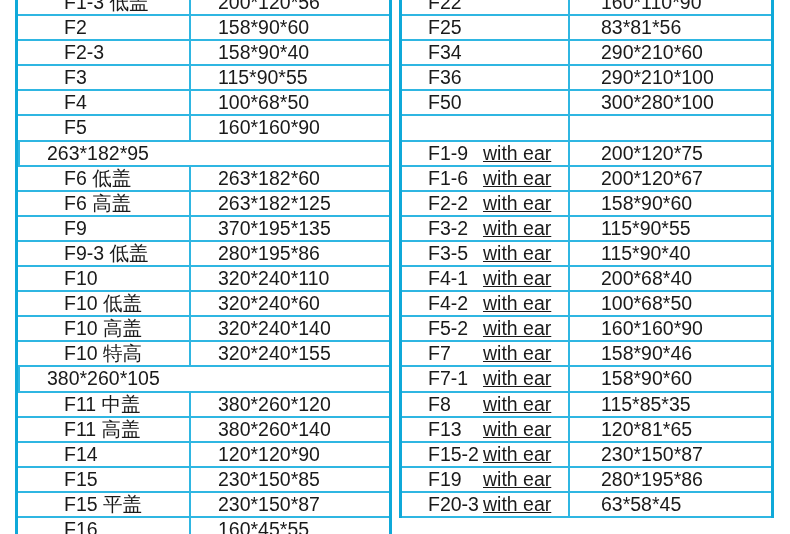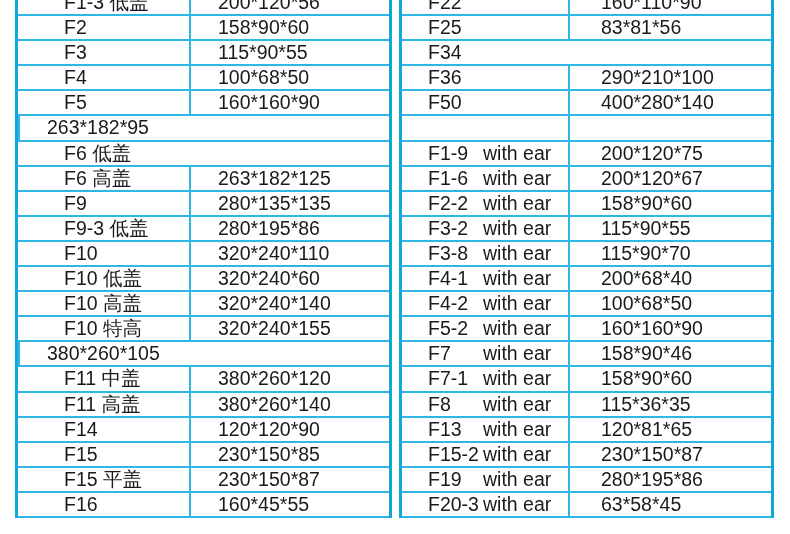--- a/index.html
+++ b/index.html
@@ -38,60 +38,65 @@
     font-size: 19.5px;
     line-height: 23px;
     white-space: nowrap;
     overflow: hidden;
   }
   .spec-table.left .cell.name  { width: 171px; padding-left: 46px; }
   .spec-table.left .cell.size  { flex: 1; border-left: 2px solid var(--grid); padding-left: 27px; }
 
   .spec-table.right .cell.name { width: 166px; padding-left: 26px; display: flex; }
   .spec-table.right .cell.name .model { display: inline-block; min-width: 55px; }
-  .spec-table.right .cell.name .ear   { display: inline-block; }
+  .spec-table.right .cell.name .ear   { display: inline-block; text-decoration: underline; }
   .spec-table.right .cell.size { flex: 1; border-left: 2px solid var(--grid); padding-left: 31px; }
 </style>
 </head>
 <body>
 
 <div class="spec-table left" id="left-table">
     <div class="row">
       <div class="cell name">F1-3 低盖</div>
       <div class="cell size">200*120*56</div>
     </div>
     <div class="row">
       <div class="cell name">F2</div>
       <div class="cell size">158*90*60</div>
     </div>
     <div class="row">
+      <div class="cell name">F2-3</div>
+      <div class="cell size">158*90*40</div>
+    </div>
+    <div class="row">
       <div class="cell name">F3</div>
       <div class="cell size">115*90*55</div>
     </div>
     <div class="row">
       <div class="cell name">F4</div>
       <div class="cell size">100*68*50</div>
     </div>
     <div class="row">
       <div class="cell name">F5</div>
       <div class="cell size">160*160*90</div>
     </div>
     <div class="row">
       <div class="cell size">263*182*95</div>
     </div>
     <div class="row">
       <div class="cell name">F6 低盖</div>
+      <div class="cell size">263*182*60</div>
     </div>
     <div class="row">
       <div class="cell name">F6 高盖</div>
       <div class="cell size">263*182*125</div>
     </div>
     <div class="row">
       <div class="cell name">F9</div>
-      <div class="cell size">280*135*135</div>
+      <div class="cell size">370*195*135</div>
     </div>
     <div class="row">
       <div class="cell name">F9-3 低盖</div>
       <div class="cell size">280*195*86</div>
     </div>
     <div class="row">
       <div class="cell name">F10</div>
       <div class="cell size">320*240*110</div>
     </div>
     <div class="row">
@@ -148,34 +153,35 @@
         <span class="model">F25</span>
         <span class="ear"></span>
       </div>
       <div class="cell size">83*81*56</div>
     </div>
     <div class="row">
       <div class="cell name">
         <span class="model">F34</span>
         <span class="ear"></span>
       </div>
+      <div class="cell size">290*210*60</div>
     </div>
     <div class="row">
       <div class="cell name">
         <span class="model">F36</span>
         <span class="ear"></span>
       </div>
       <div class="cell size">290*210*100</div>
     </div>
     <div class="row">
       <div class="cell name">
         <span class="model">F50</span>
         <span class="ear"></span>
       </div>
-      <div class="cell size">400*280*140</div>
+      <div class="cell size">300*280*100</div>
     </div>
     <div class="row">
       <div class="cell name">
         <span class="model"></span>
         <span class="ear"></span>
       </div>
       <div class="cell size"></div>
     </div>
     <div class="row">
       <div class="cell name">
@@ -200,24 +206,24 @@
     </div>
     <div class="row">
       <div class="cell name">
         <span class="model">F3-2</span>
         <span class="ear">with ear</span>
       </div>
       <div class="cell size">115*90*55</div>
     </div>
     <div class="row">
       <div class="cell name">
-        <span class="model">F3-8</span>
-        <span class="ear">with ear</span>
-      </div>
-      <div class="cell size">115*90*70</div>
+        <span class="model">F3-5</span>
+        <span class="ear">with ear</span>
+      </div>
+      <div class="cell size">115*90*40</div>
     </div>
     <div class="row">
       <div class="cell name">
         <span class="model">F4-1</span>
         <span class="ear">with ear</span>
       </div>
       <div class="cell size">200*68*40</div>
     </div>
     <div class="row">
       <div class="cell name">
@@ -245,21 +251,21 @@
         <span class="model">F7-1</span>
         <span class="ear">with ear</span>
       </div>
       <div class="cell size">158*90*60</div>
     </div>
     <div class="row">
       <div class="cell name">
         <span class="model">F8</span>
         <span class="ear">with ear</span>
       </div>
-      <div class="cell size">115*36*35</div>
+      <div class="cell size">115*85*35</div>
     </div>
     <div class="row">
       <div class="cell name">
         <span class="model">F13</span>
         <span class="ear">with ear</span>
       </div>
       <div class="cell size">120*81*65</div>
     </div>
     <div class="row">
       <div class="cell name">

